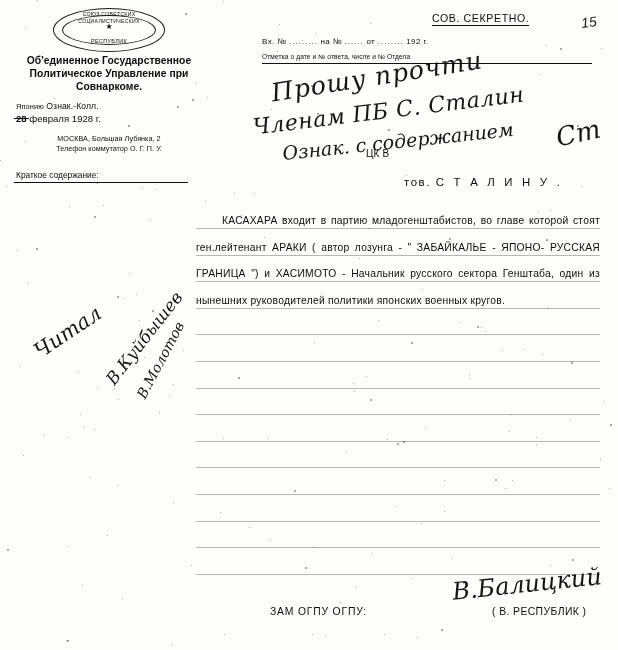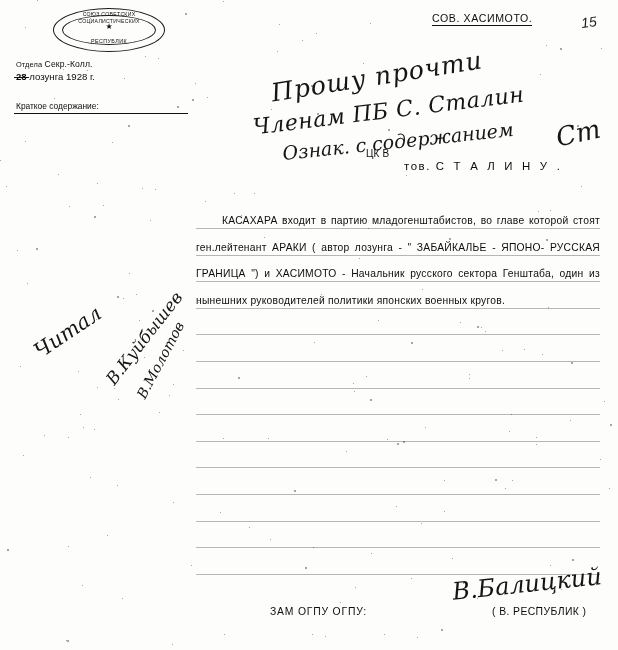--- a/index.html
+++ b/index.html
@@ -213,21 +213,21 @@
     left: 366px;
     top: 148px;
     font-size: 10px;
     letter-spacing: 0.2px;
   }
 
   
   .addressee {
     position: absolute;
     left: 404px;
-    top: 160px;
+    top: 176px;
     font-size: 11.4px;
     letter-spacing: 1.6px;
   }
   .addressee .nm {
     letter-spacing: 3.2px;
   }
 
   
   .body {
     position: absolute;
@@ -298,42 +298,62 @@
 
   <div class="letterhead">
     <div class="seal">
       <div class="oval"></div>
       <div class="oval inner"></div>
       <div class="seal-top">СОЮЗ СОВЕТСКИХ СОЦИАЛИСТИЧЕСКИХ</div>
       <div class="seal-star">★</div>
       <div class="seal-bottom">РЕСПУБЛИК</div>
     </div>
 
+    <div class="org-name">Об'единенное Государственное Политическое Управление при Совнаркоме.</div>
 
     <div class="dept-line">
-      <span class="small">Отдела</span>
-      <span>Секр.-Колл.</span>
+      <span class="small">Японию</span>
+      <span>Ознак.-Колл.</span>
     </div>
 
     <div class="date-line">
       <span class="daynum">28</span>
-      <span>лозунга</span>
+      <span>февраля</span>
       <span>1928</span>
       <span class="small">г.</span>
     </div>
 
 
+    <div class="addr">
+      <div>МОСКВА, Большая Лубянка, 2</div>
+      <div>Телефон коммутатор О. Г. П. У.</div>
+    </div>
 
     <div class="brief">Краткое содержание:</div>
     <div class="brief-underline"></div>
   </div>
 
-  <div class="secret">СОВ. ХАСИМОТО.</div>
+  <div class="secret">СОВ. СЕКРЕТНО.</div>
   <div class="folio">15</div>
 
+  <div class="reg">
+    <div class="row1">
+      <span>Вх.</span>
+      <span>№</span>
+      <span class="dots">.........</span>
+      <span>на №</span>
+      <span class="dots">......</span>
+      <span>от</span>
+      <span class="dots">........</span>
+      <span>192</span>
+      <span>г.</span>
+    </div>
+    <div class="row2">Отметка о дате и № ответа, числе и № Отдела</div>
+    <div class="rule"></div>
+  </div>
 
   <div class="hand h1">Прошу прочти</div>
   <div class="hand h2">Членам ПБ С. Сталин</div>
   <div class="hand h3">Ознак. с содержанием</div>
   <div class="hand h4">Ст</div>
   <div class="hand h5">Читал</div>
   <div class="hand h6">В.Куйбышев</div>
   <div class="hand h7">В.Молотов</div>
   <div class="hand h8">В.Балицкий</div>
 

